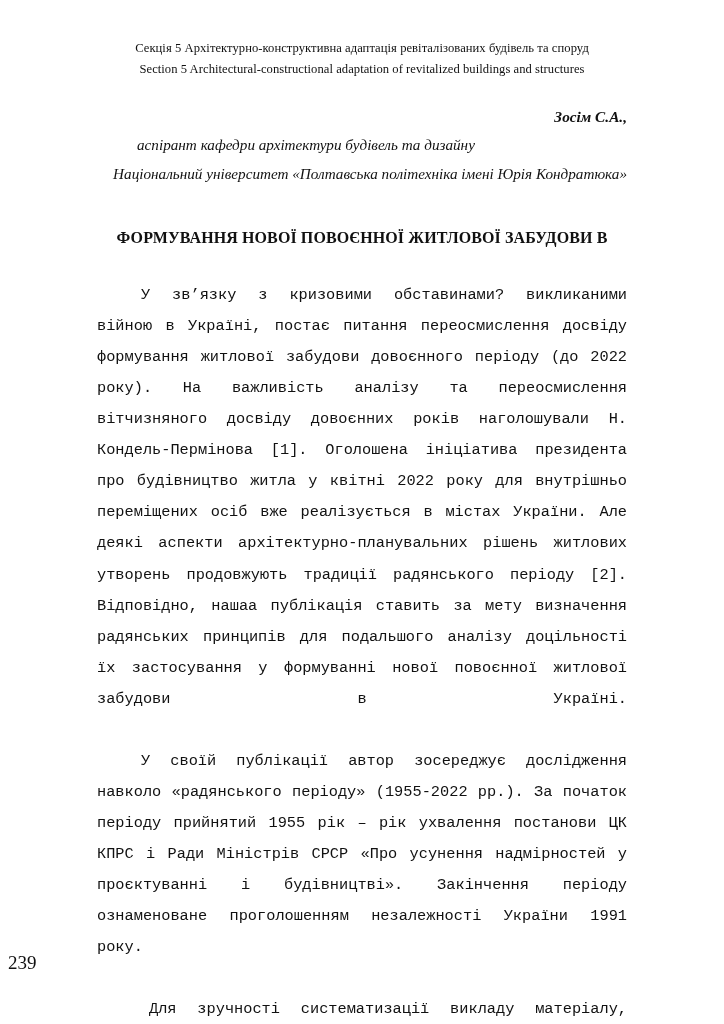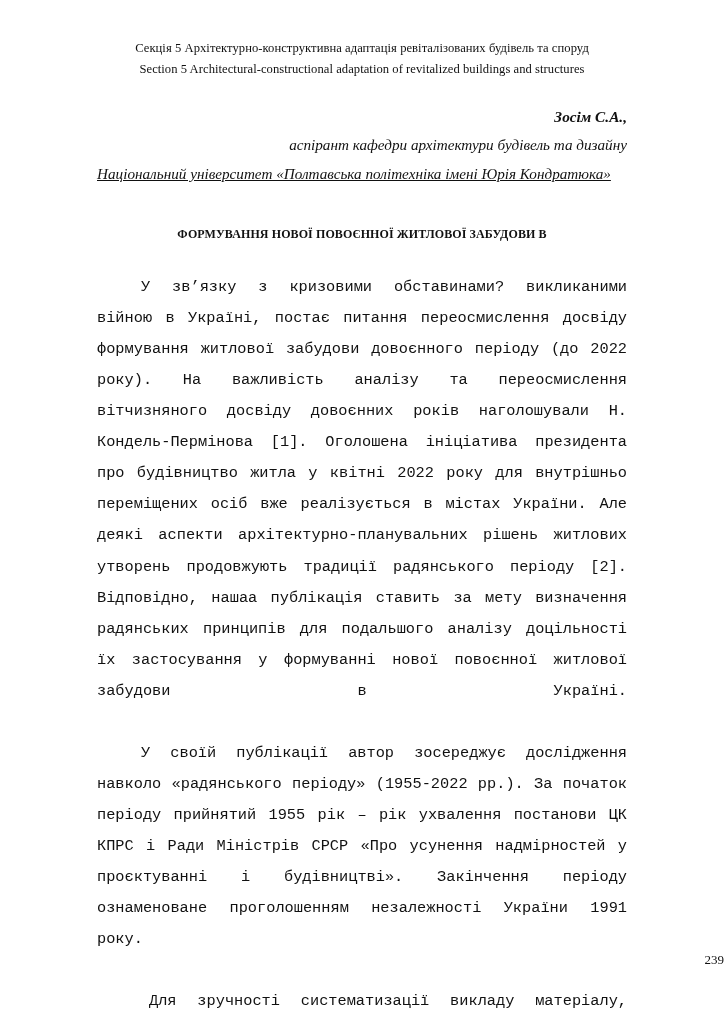--- a/index.html
+++ b/index.html
@@ -45,34 +45,33 @@
     font-style: italic;
     font-size: 15.2px;
     line-height: 1.9;
   }
   .author-name {
     text-align: right;
     font-weight: bold;
     font-size: 15.3px;
   }
   .author-dept {
-    text-align: right;
+    text-align: left;
     padding-left: 40px;
   }
   .author-affil {
-    text-align: left;
-    text-decoration: underline;
+    text-align: right;
   }
 
   
   .doc-title {
     margin-top: 33px;
     text-align: center;
     font-weight: bold;
-    font-size: 12px;
+    font-size: 16px;
     line-height: 2.0;
     letter-spacing: 0.1px;
   }
 
   
   .body-text {
     margin-top: 26px;
     font-size: 15.3px;
     line-height: 2.03;
     text-align: justify;
@@ -95,22 +94,22 @@
     display: inline-block;
     width: 100%;
   }
 
   
   .folio {
     position: absolute;
     left: 8px;
     right: 0;
     top: 952px;
-    text-align: right;
-    font-size: 13px;
+    text-align: left;
+    font-size: 19px;
   }
 </style>
 </head>
 <body>
 
 <div class="page">
 
   <div class="content">
 
     <div class="runhead">

